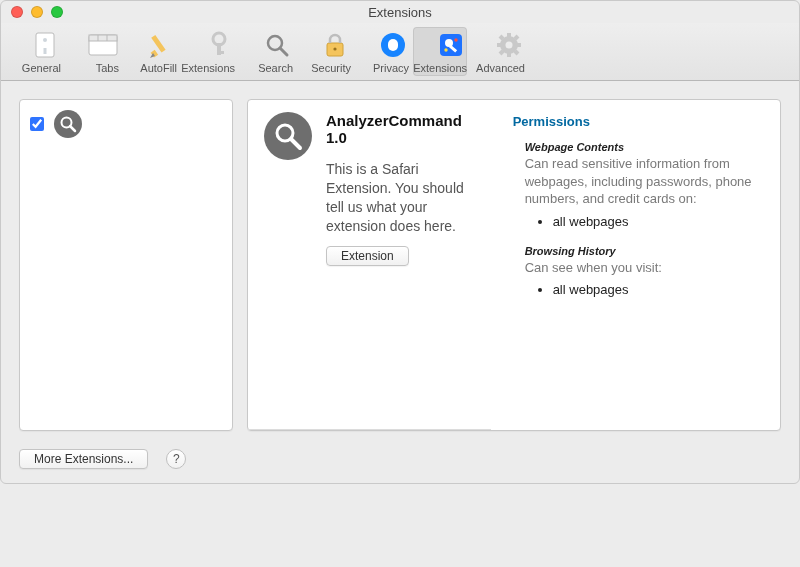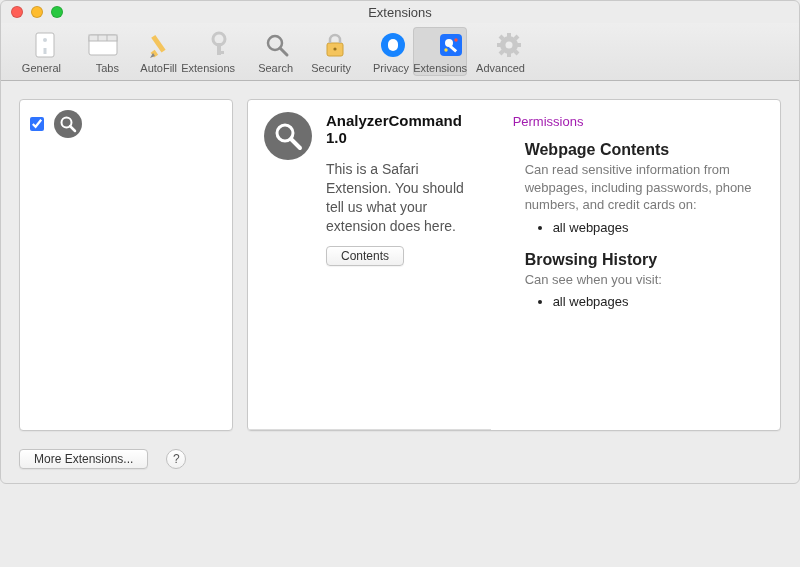--- a/index.html
+++ b/index.html
@@ -24,23 +24,23 @@
   .ext-row input[type=checkbox] { width: 14px; height: 14px; }
   .ext-icon { width: 28px; height: 28px; border-radius: 50%; background: #6e6e6e; display: flex; align-items: center; justify-content: center; }
   .right-panel { flex: 1; height: 100%; display: flex; flex-direction: row; }
   .ext-header { display: flex; gap: 14px; padding: 12px 16px 14px 16px; border-bottom: 1px solid #dcdcdc; }
   .ext-bigicon { width: 48px; height: 48px; border-radius: 50%; background: #6e6e6e; display: flex; align-items: center; justify-content: center; flex-shrink: 0; }
   .ext-meta h2 { font-size: 15px; font-weight: 700; color: #111; }
   .ext-meta p { font-size: 14px; color: #555; margin-top: 14px; line-height: 1.35; }
   .uninstall { margin-top: 10px; }
   .mac-btn { background: linear-gradient(#ffffff, #f1f1f1); border: 1px solid #c4c4c4; border-radius: 4px; padding: 2px 14px; font-size: 12px; color: #333; box-shadow: 0 1px 0 rgba(255,255,255,0.6) inset, 0 1px 1px rgba(0,0,0,0.05); cursor: default; }
   .permissions { padding: 14px 22px; font-size: 13px; color: #333; }
-  .permissions h3 { font-size: 13px; font-weight: 400; color: #a21caf; margin-bottom: 12px; }
+  .permissions h3 { font-size: 13px; font-weight: 700; color: #0369a1; margin-bottom: 12px; }
   .perm-group { margin: 10px 0 16px 12px; }
-  .perm-group .perm-title { font-weight: 700; font-size: 16px; color: #222; }
+  .perm-group .perm-title { font-weight: 700; font-size: 11px; color: #222; font-style: italic; }
   .perm-group .perm-desc { color: #7a7a7a; font-size: 13px; margin-top: 2px; line-height: 1.35; }
   .perm-group ul { margin: 6px 0 0 28px; }
   .perm-group li { font-size: 13px; color: #222; }
   .footer { display: flex; align-items: center; padding: 8px 18px 14px 18px; gap: 8px; }
   .footer .left { display: flex; align-items: center; gap: 8px; flex: 1; }
   .help { width: 20px; height: 20px; border-radius: 50%; border: 1px solid #bfbfbf; background: linear-gradient(#ffffff, #f2f2f2); display: flex; align-items: center; justify-content: center; font-size: 12px; color: #555; margin-left: 10px; }
   input[type=checkbox] { accent-color: #2f74ff; }
   svg { display: block; }
 </style>
 </head>
@@ -190,21 +190,21 @@
         <div class="ext-bigicon">
           <svg width="30" height="30" viewBox="0 0 30 30">
               <circle cx="12" cy="12" r="8" fill="none" stroke="#fff" stroke-width="3"></circle>
               <line x1="18" y1="18" x2="27" y2="27" stroke="#fff" stroke-width="4" stroke-linecap="round"></line>
             </svg>
         </div>
         <div class="ext-meta">
           <h2>AnalyzerCommand 1.0</h2>
           <p>This is a Safari Extension. You should tell us what your extension does here.</p>
           <div class="uninstall">
-            <button class="mac-btn">Contents</button>
+            <button class="mac-btn">Extension</button>
           </div>
         </div>
       </div>
 
       <div class="permissions">
         <h3>Permissions</h3>
 
         <div class="perm-group">
           <div class="perm-title">Webpage Contents</div>
           <div class="perm-desc">Can read sensitive information from webpages, including passwords, phone numbers, and credit cards on:</div>

